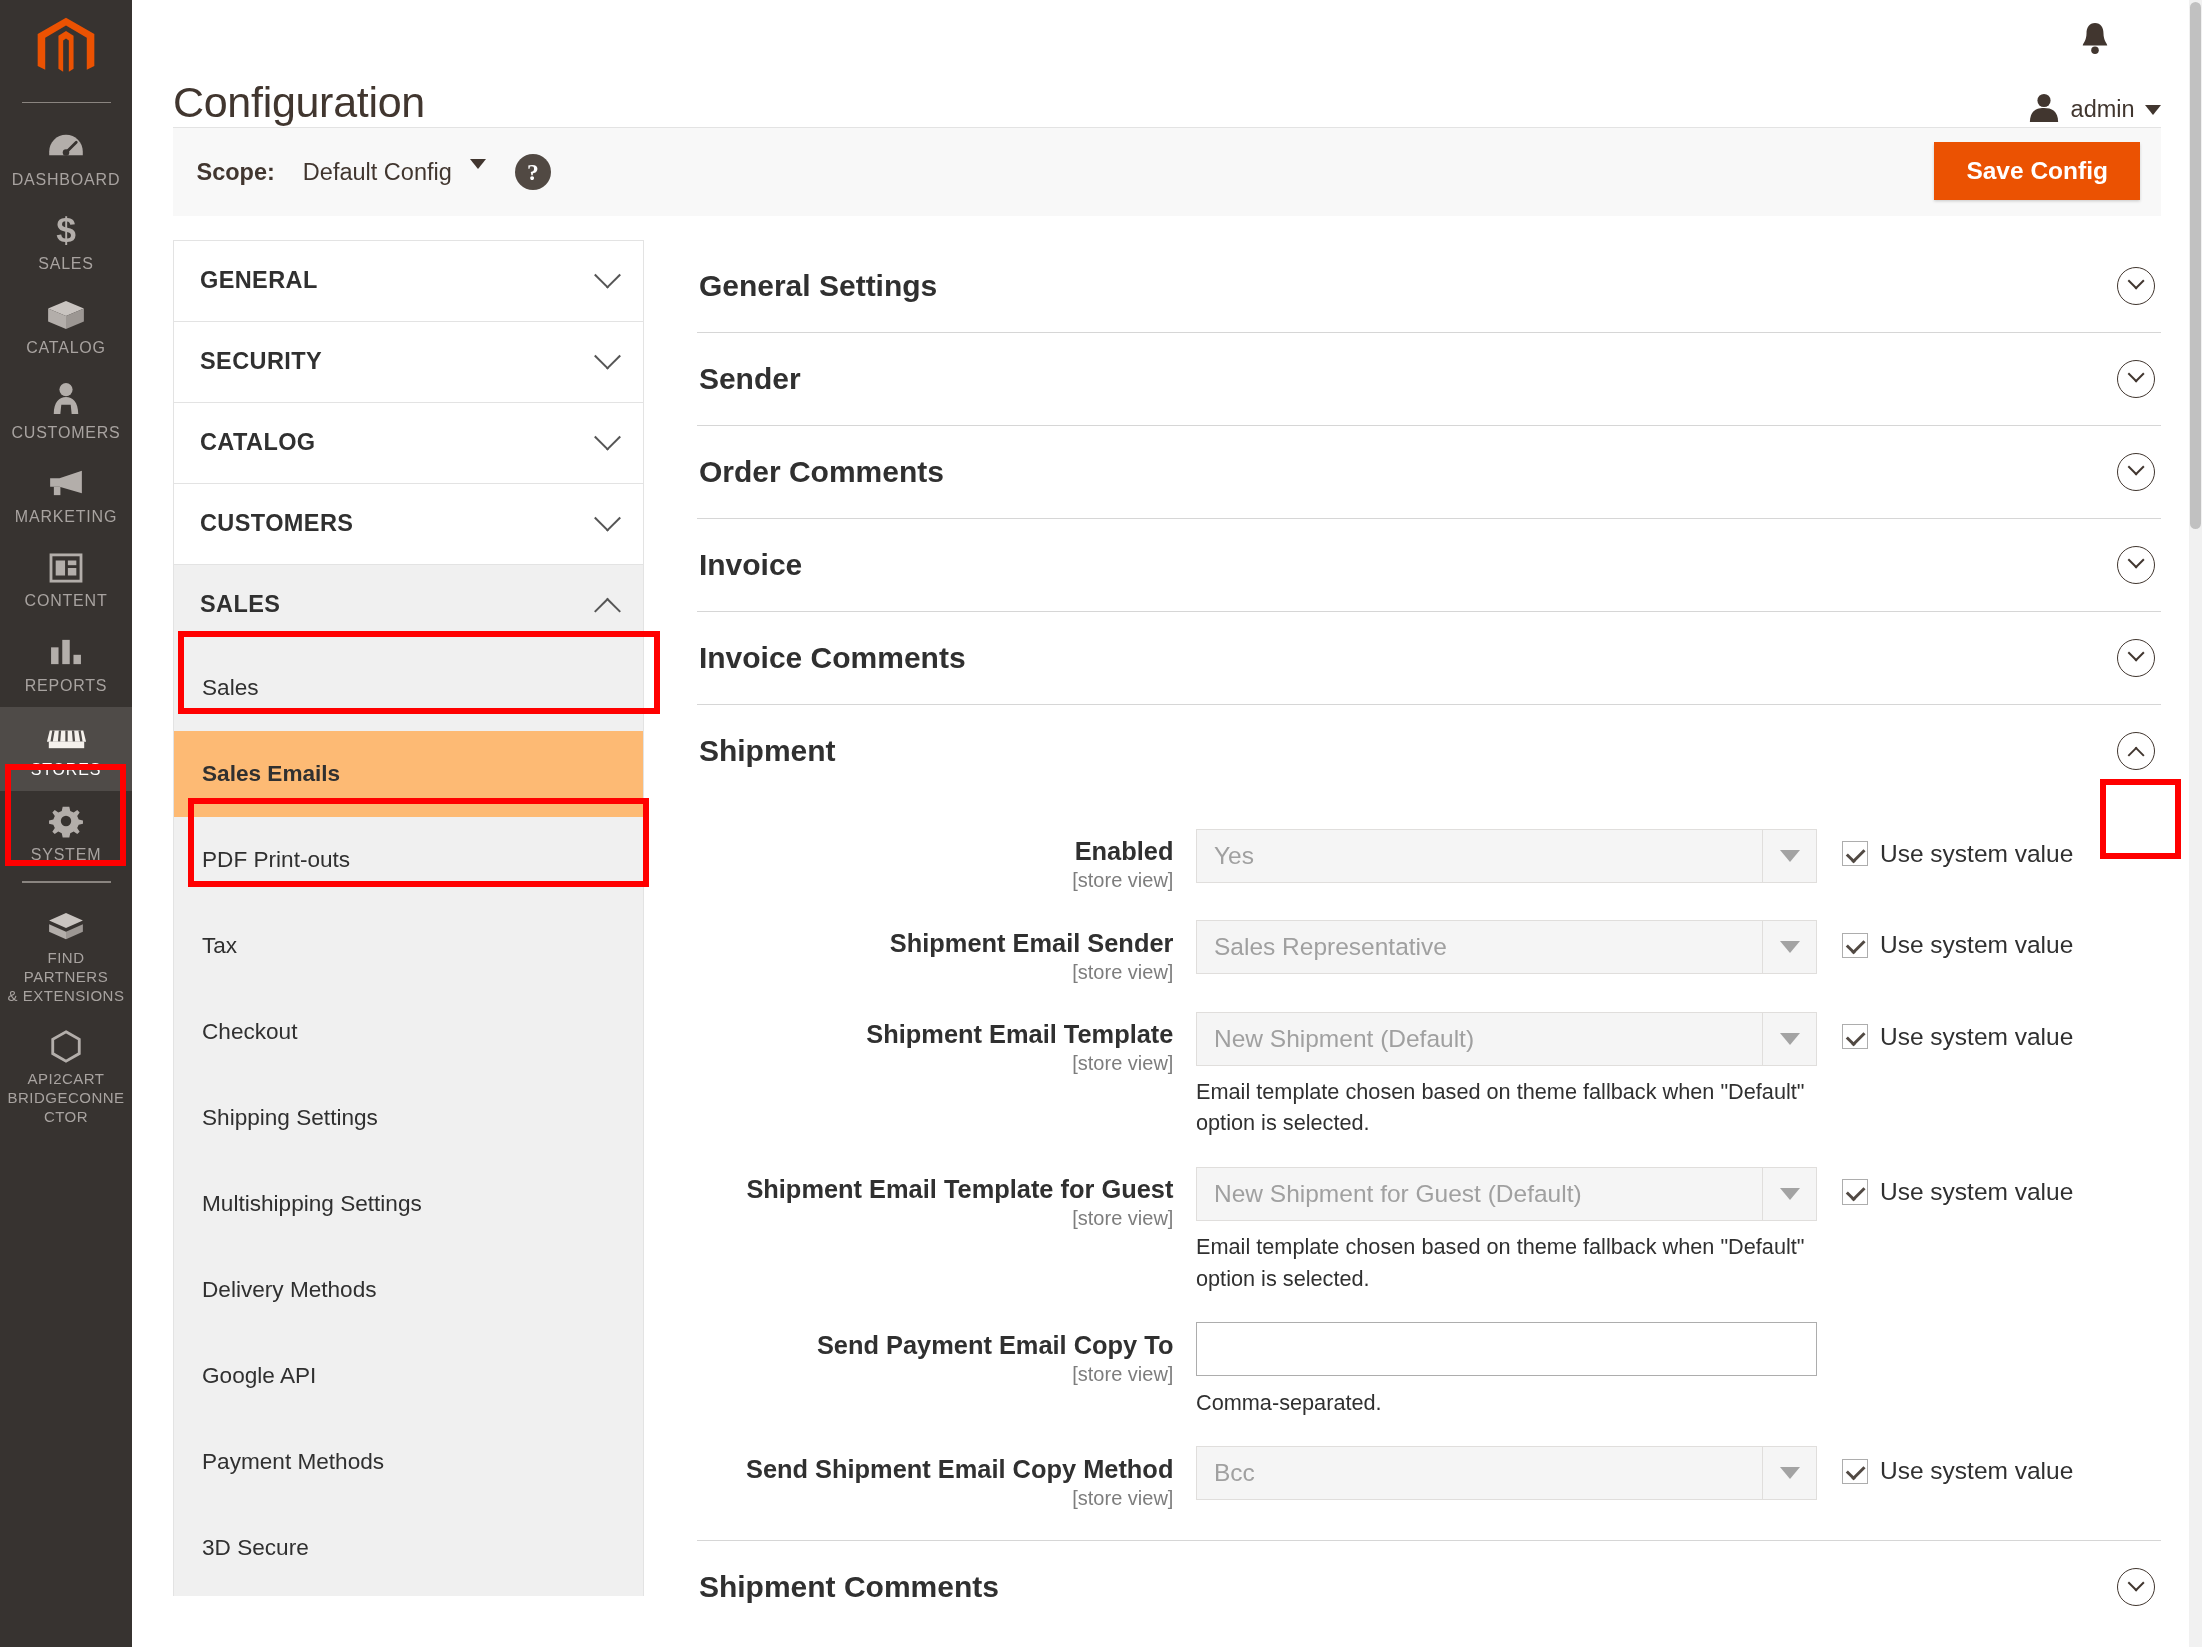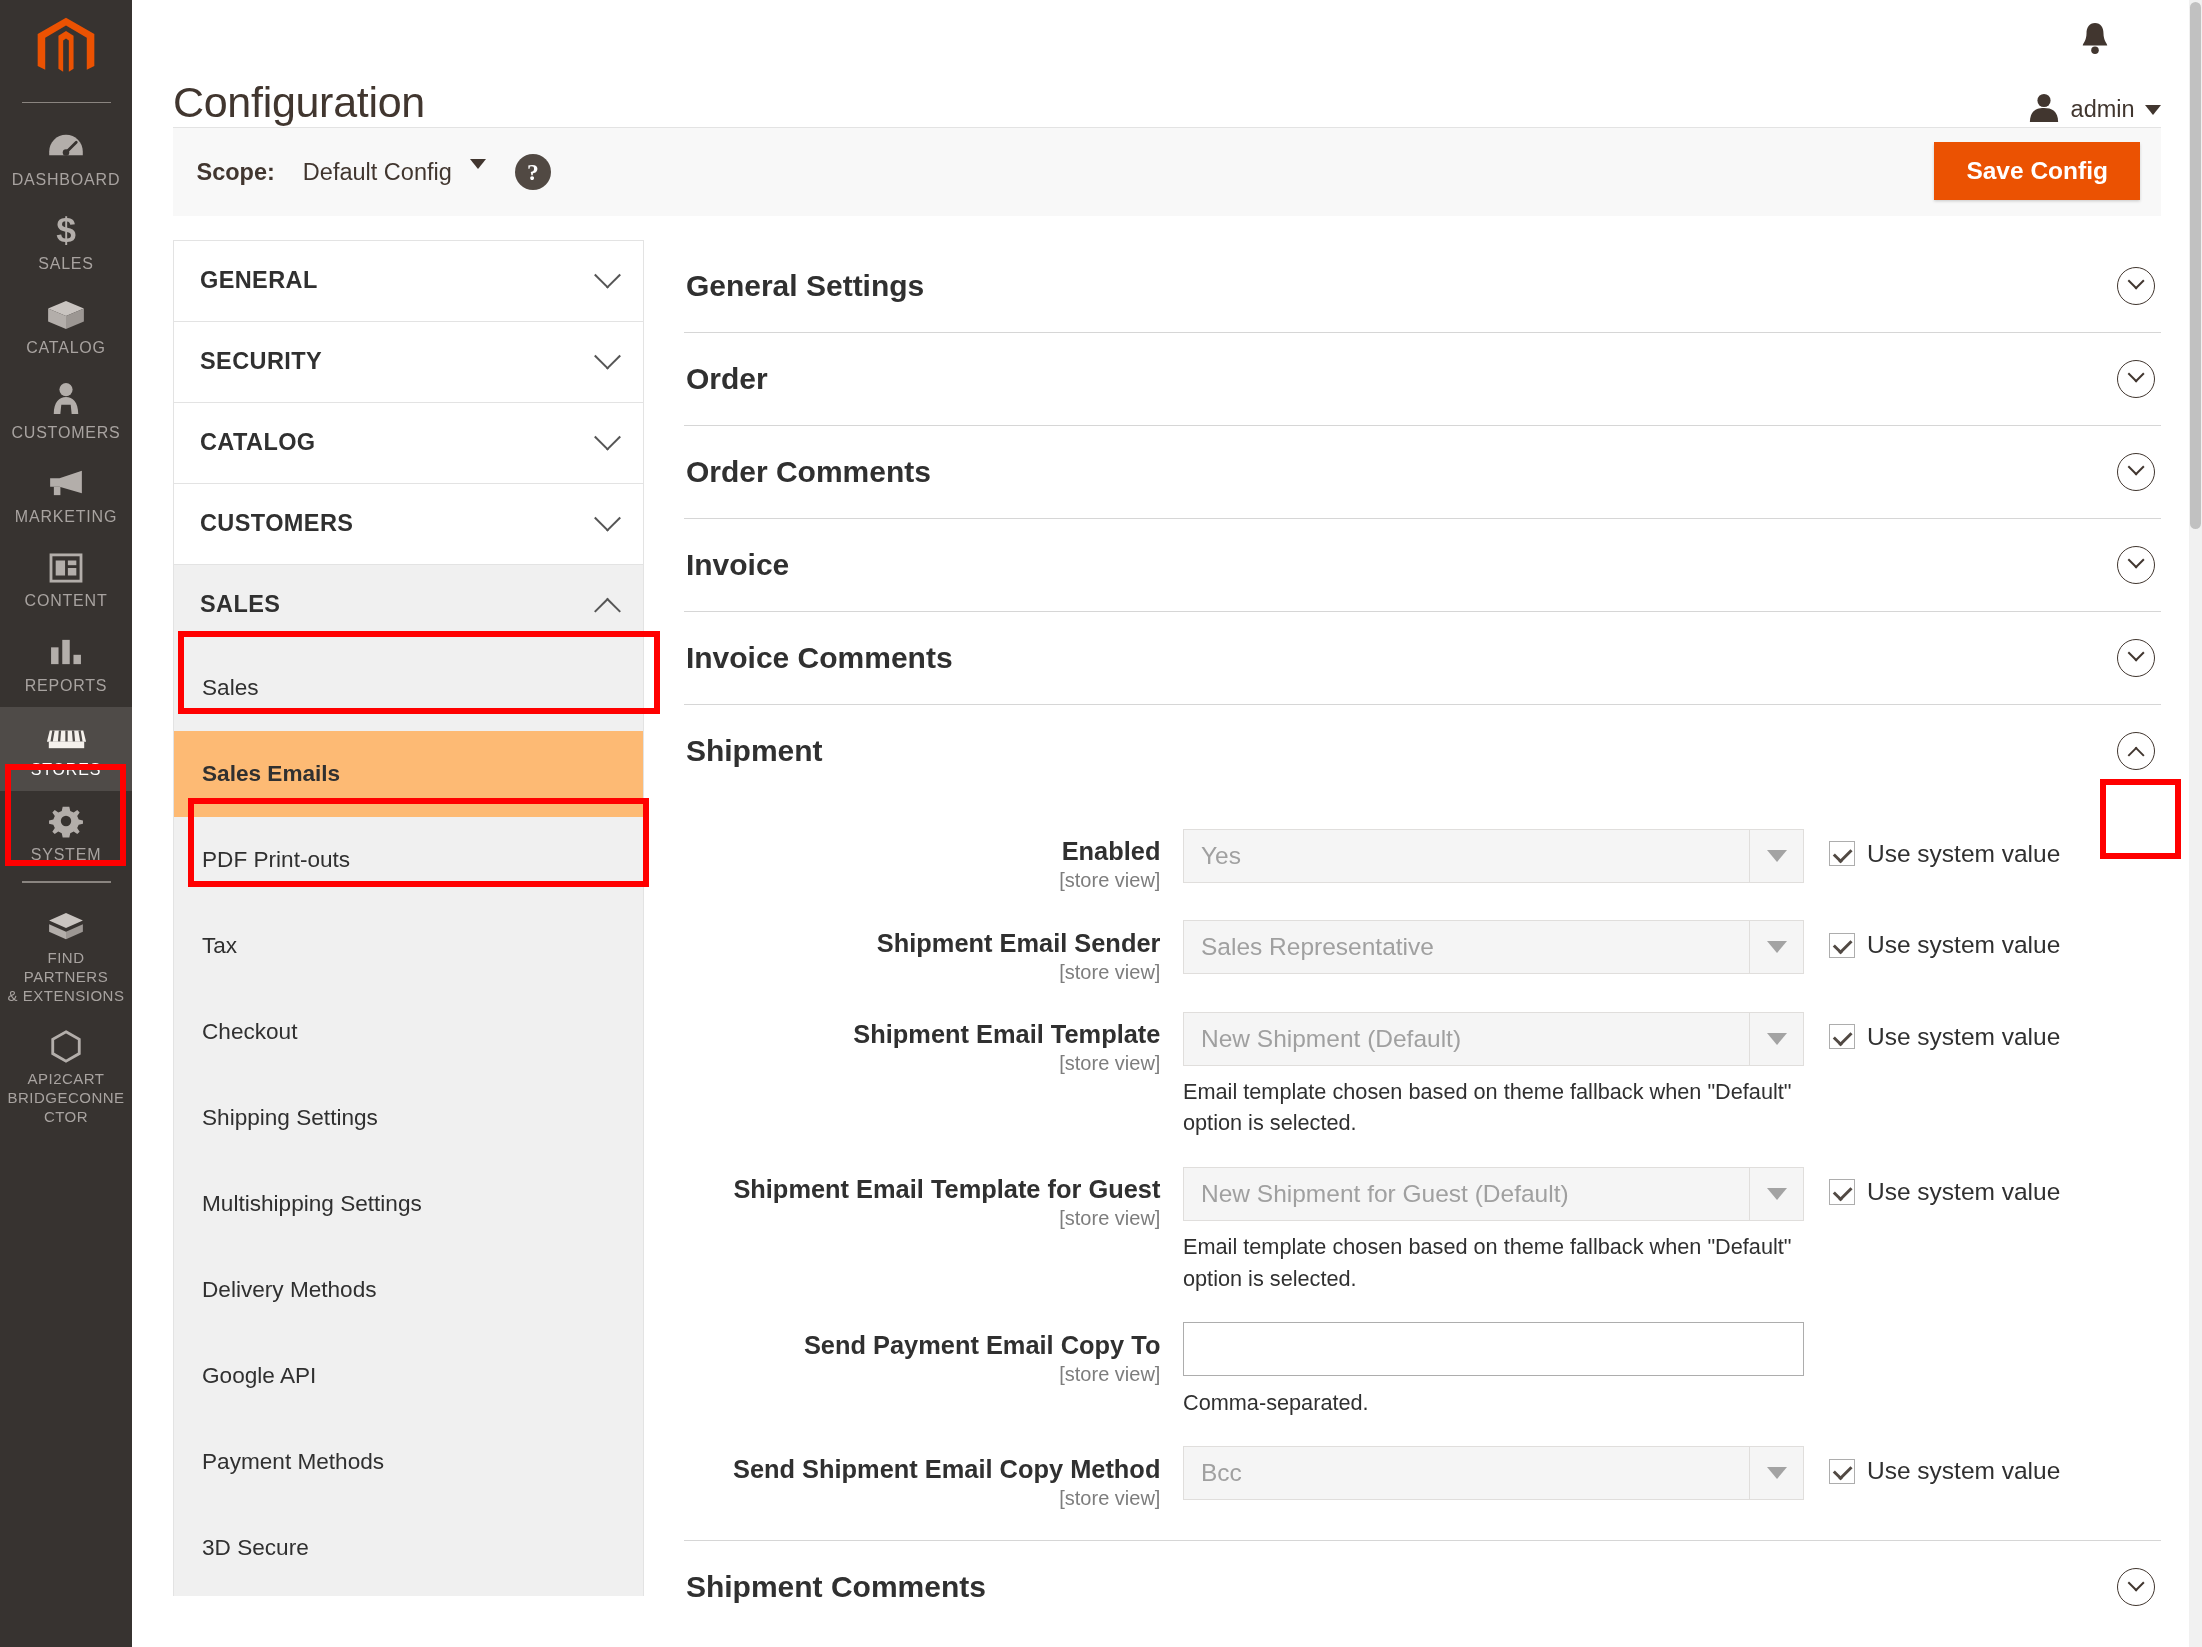--- a/index.html
+++ b/index.html
@@ -67,21 +67,21 @@
   }
   .save-config {
     position: absolute; right: 21px; top: 14px;
     background: #eb5202; color: #ffffff; border: none;
     font-size: 24.5px; font-weight: bold; padding: 15px 32px;
     cursor: pointer; font-family: "Liberation Sans", sans-serif;
     box-shadow: 0 1.9px 2.8px rgba(0,0,0,0.18);
   }
 
   
-  .body-split { display: flex; padding: 0 41px; margin-top: 23.5px; gap: 40px; }
+  .body-split { display: flex; padding: 0 41px; margin-top: 23.5px; gap: 53px; }
 
   
   .config-nav { width: 471px; min-width: 471px; }
   .nav-section {
     background: #ffffff; border: 0.9px solid #e3e3e3; border-bottom: none;
     padding: 0 26px; height: 81px; display: flex; align-items: center;
     justify-content: space-between; cursor: pointer;
   }
   .nav-section:last-of-type { border-bottom: 0.9px solid #e3e3e3; }
   .nav-section .t { font-size: 23.5px; font-weight: bold; color: #303030; letter-spacing: 0.4px; }
@@ -383,21 +383,21 @@
 
       <div class="content">
 
         <div class="sec">
           <span class="stitle">General Settings</span>
           <span class="circ">
               <i></i>
             </span>
         </div>
         <div class="sec">
-          <span class="stitle">Order</span>
+          <span class="stitle">Sender</span>
           <span class="circ">
               <i></i>
             </span>
         </div>
         <div class="sec">
           <span class="stitle">Order Comments</span>
           <span class="circ">
               <i></i>
             </span>
         </div>

